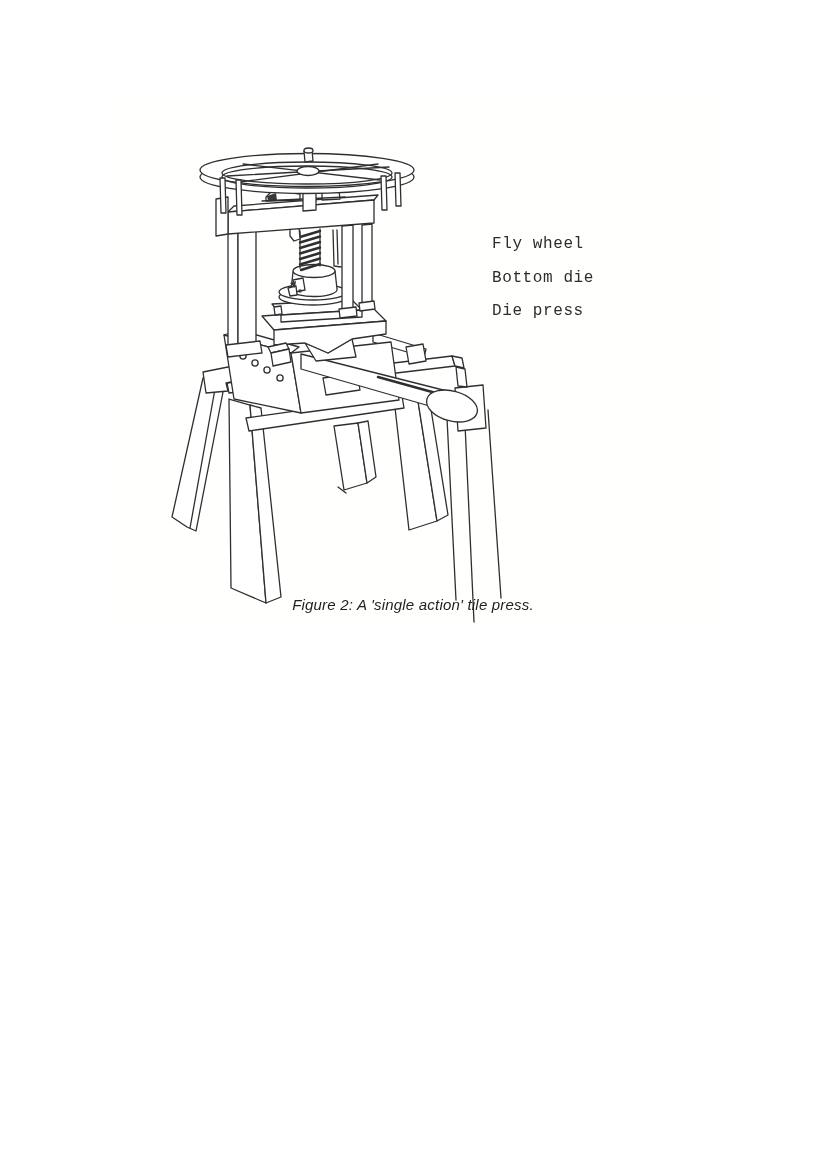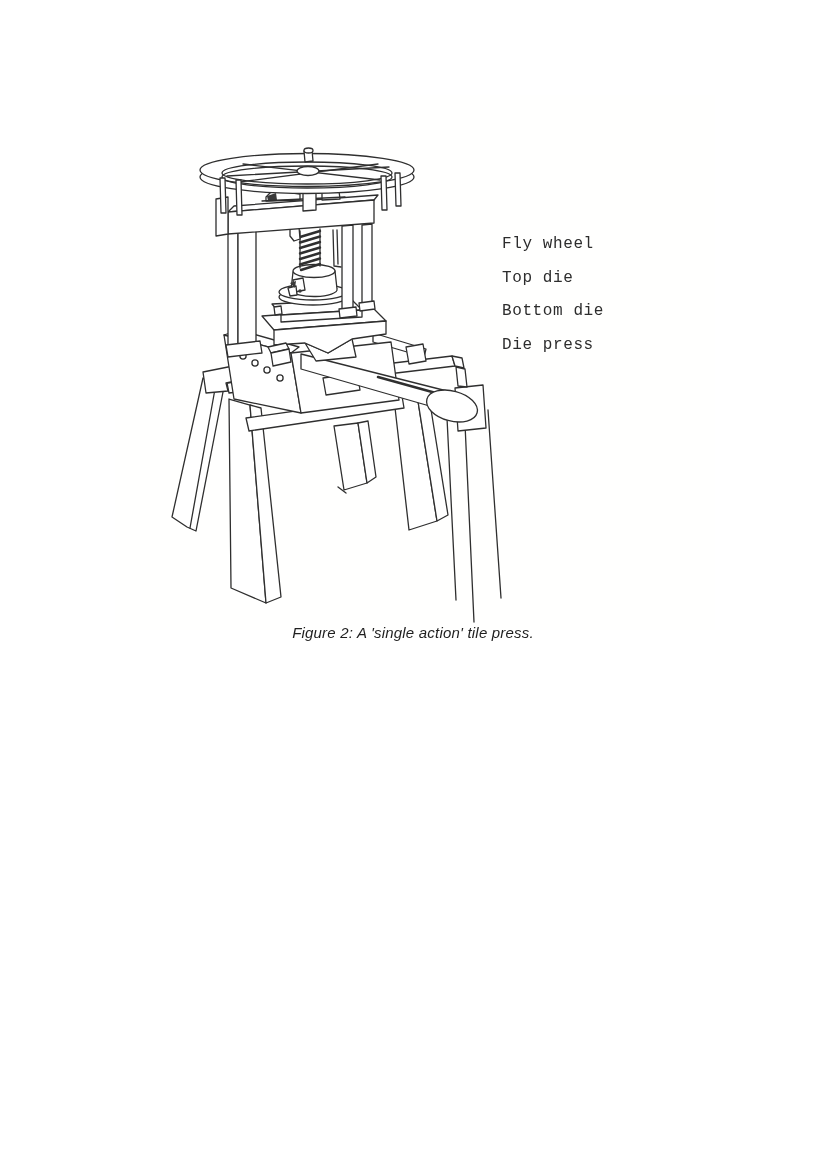--- a/index.html
+++ b/index.html
@@ -4,27 +4,27 @@
 <style>
   html,body{margin:0;padding:0;background:#e8e8e8;}
   .page{
     position:relative;width:826px;height:1169px;margin:0 auto;
     background:#ffffff;overflow:hidden;
     font-family:"Liberation Sans", sans-serif;color:#222;
   }
   .figure-region{position:absolute;left:115px;top:95px;width:600px;height:535px;background:#fffffe;}
   .illustration{position:absolute;left:0;top:0;width:400px;height:535px;}
   .labels{
-    position:absolute;left:387px;top:133px;
+    position:absolute;left:377px;top:133px;
     font-family:"Liberation Mono","DejaVu Sans Mono",monospace;
     font-size:16px;letter-spacing:0.6px;color:#2d2d2d;
   }
   .label{line-height:33.6px;white-space:pre;}
   .caption{
-    position:absolute;left:0;top:624px;width:826px;text-align:center;
+    position:absolute;left:0;top:596px;width:826px;text-align:center;
     font-style:italic;font-size:15px;color:#1f1f1f;letter-spacing:0.2px;
   }
   svg *{vector-effect:non-scaling-stroke;}
 </style>
 </head>
 <body>
 
 <div class="page">
   <div class="figure-region">
 
@@ -162,20 +162,19 @@
           <path d="M236,180 L241,180 L242,215 L237,215 Z" fill="#fff"></path>
           <path d="M381,176 L386,176 L387,210 L382,210 Z" fill="#fff"></path>
           <path d="M395,173 L400,173 L401,206 L396,206 Z" fill="#fff"></path>
         </g>
 
       </g>
     </svg>
 
     <div class="labels">
       <div class="label">Fly wheel</div>
-      <div class="label">Top die</div>
       <div class="label">Bottom die</div>
       <div class="label">Die press</div>
     </div>
   </div>
 
   <div class="caption">Figure 2: A 'single action' tile press.</div>
 </div>
 
 </body></html>

